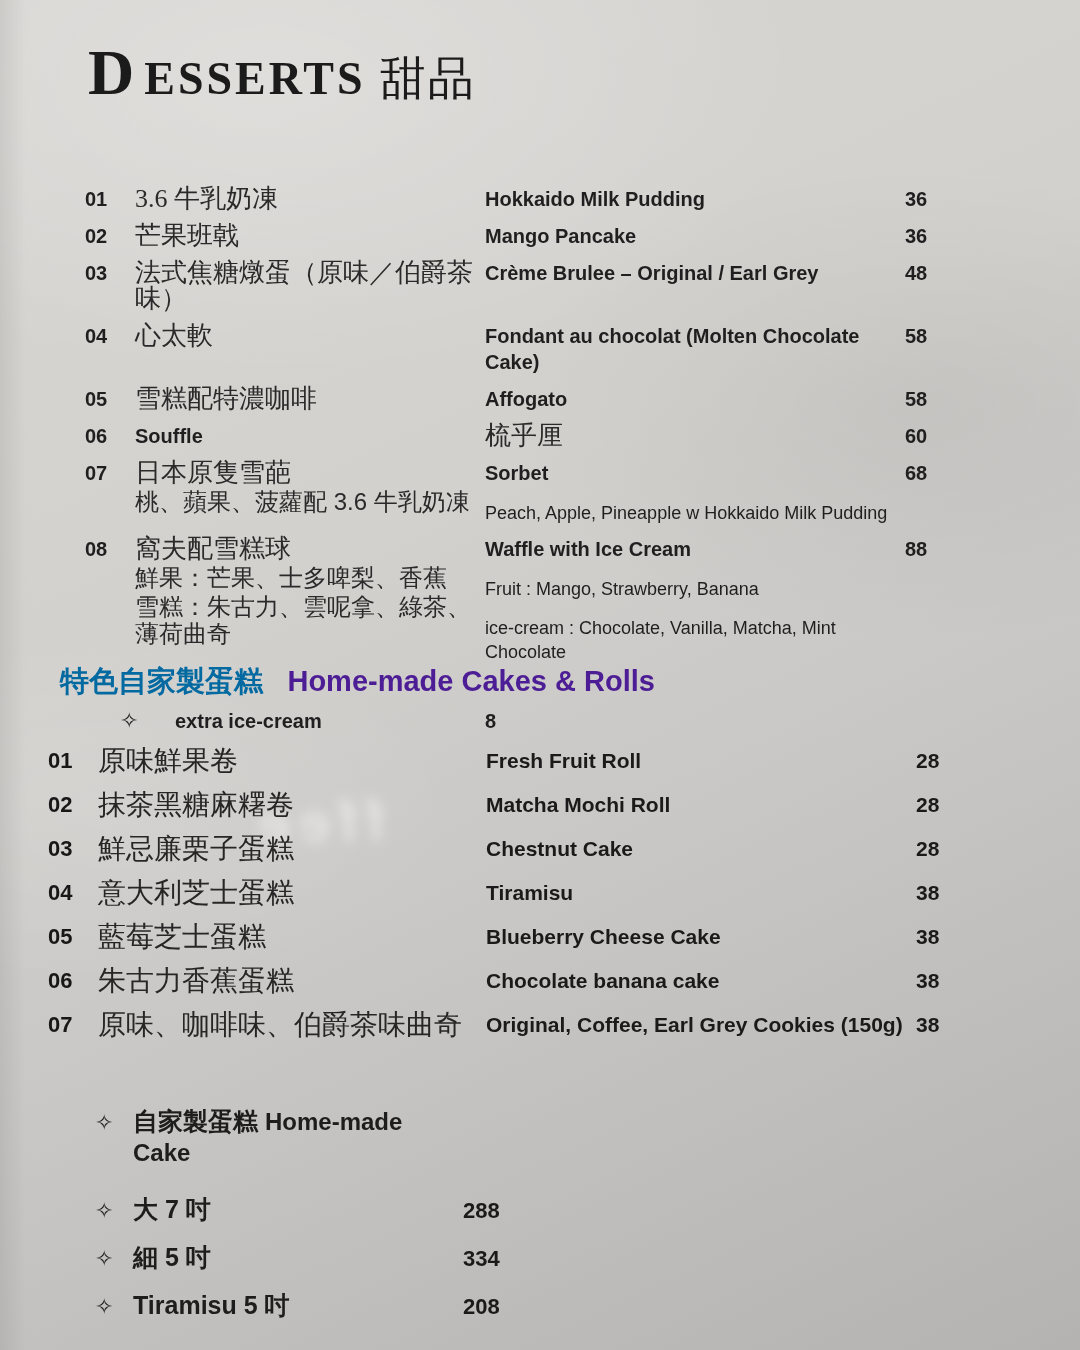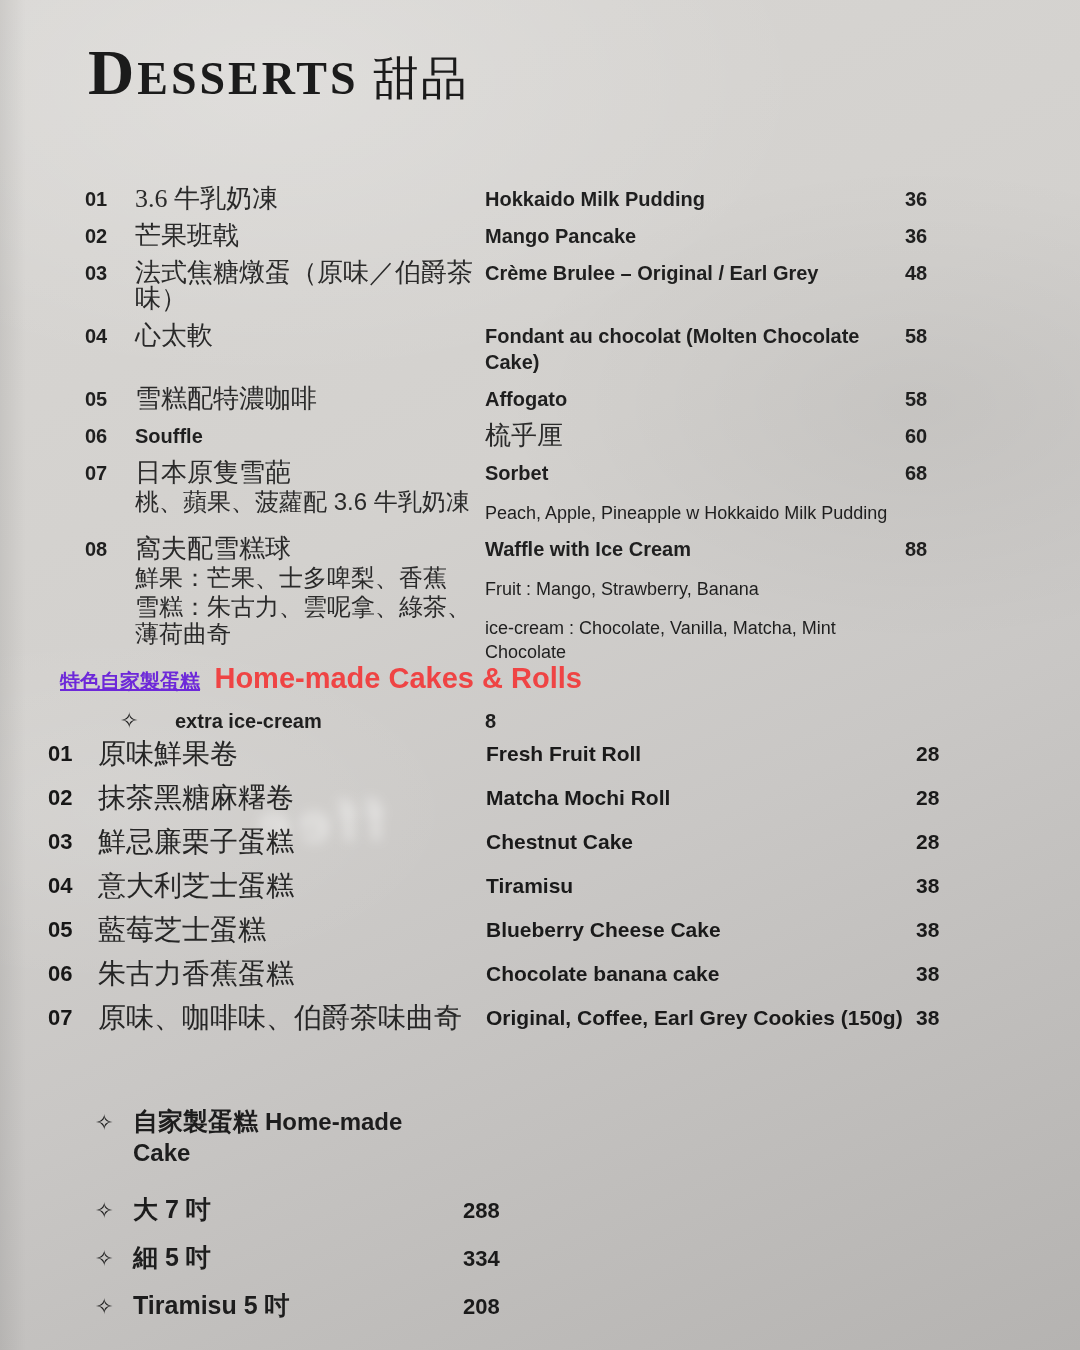--- a/index.html
+++ b/index.html
@@ -16,21 +16,21 @@
   .edge-shadow{position:absolute;left:0;top:0;bottom:0;width:26px;
     background:linear-gradient(to right,rgba(0,0,0,.07),rgba(0,0,0,0));pointer-events:none;}
   .ghost{position:absolute;left:250px;top:788px;font-size:58px;font-weight:700;
     color:rgba(255,255,255,.45);filter:blur(6px);transform:scaleX(-1) rotate(2deg);
     letter-spacing:8px;pointer-events:none;}
 
   
   .title{position:absolute;left:88px;top:36px;white-space:nowrap;
     font-family:"Liberation Serif",serif;color:#1b1b1b;}
   .title .cap{font-size:64px;font-weight:700;letter-spacing:3px;}
-  .title .rest{font-size:46px;font-weight:700;letter-spacing:3px;}
+  .title .rest{font-size:46px;font-weight:700;letter-spacing:3px;margin-left:7px;}
   .title .zh{font-size:46px;font-weight:500;margin-left:14px;letter-spacing:2px;}
 
   
   .sec1{position:absolute;left:0;top:186px;width:1080px;}
   .row1{display:grid;grid-template-columns:50px 350px 420px 45px;
     padding-left:85px;margin-bottom:11px;align-items:start;}
   .num1{font-weight:700;font-size:20px;line-height:26px;color:#1f1f1f;}
   .zh1{font-family:"Liberation Serif",serif;font-size:26px;line-height:26px;color:#2a2a2a;}
   .zhsub{font-family:Liberation Sans, sans-serif;font-size:24px;line-height:27px;color:#2a2a2a;margin-top:2px;}
   .en1{font-weight:700;font-size:20px;line-height:26px;color:#1f1f1f;}
@@ -38,22 +38,22 @@
   .pr1{font-weight:700;font-size:20px;line-height:26px;color:#1f1f1f;}
   .zhsub:empty,.ensub:empty,.pr1:empty{display:none;}
 
   .xrow{display:grid;grid-template-columns:55px 310px 420px 50px;
     padding-left:120px;margin-top:44px;align-items:start;}
   .bullet{font-size:22px;line-height:26px;color:#1f1f1f;}
 
   
   .sec2{position:absolute;left:0;top:662px;width:1080px;}
   .sec2-h{padding-left:60px;margin-bottom:44px;white-space:nowrap;}
-  .sec2-h .hzh{font-family:"Liberation Serif",serif;font-size:20px;font-weight:600;color:#6d28d9;text-decoration:underline;}
-  .sec2-h .hen{font-size:29px;font-weight:700;color:#ef4444;margin-left:10px;}
+  .sec2-h .hzh{font-family:"Liberation Serif",serif;font-size:29px;font-weight:600;color:#0369a1;}
+  .sec2-h .hen{font-size:29px;font-weight:700;color:#4c1d95;margin-left:20px;}
   .row2{display:grid;grid-template-columns:50px 388px 430px 52px;
     padding-left:48px;margin-bottom:14px;align-items:start;}
   .num2{font-weight:700;font-size:22px;line-height:30px;color:#171717;}
   .zh2{font-family:"Liberation Serif",serif;font-size:28px;line-height:30px;color:#262626;}
   .en2{font-weight:700;font-size:21px;line-height:30px;color:#1a1a1a;}
   .pr2{font-weight:700;font-size:21px;line-height:30px;color:#1a1a1a;}
 
   
   .footer{position:absolute;left:0;top:1106px;width:1080px;}
   .f-row{display:flex;padding-left:95px;line-height:30px;margin-bottom:16px;align-items:baseline;}

